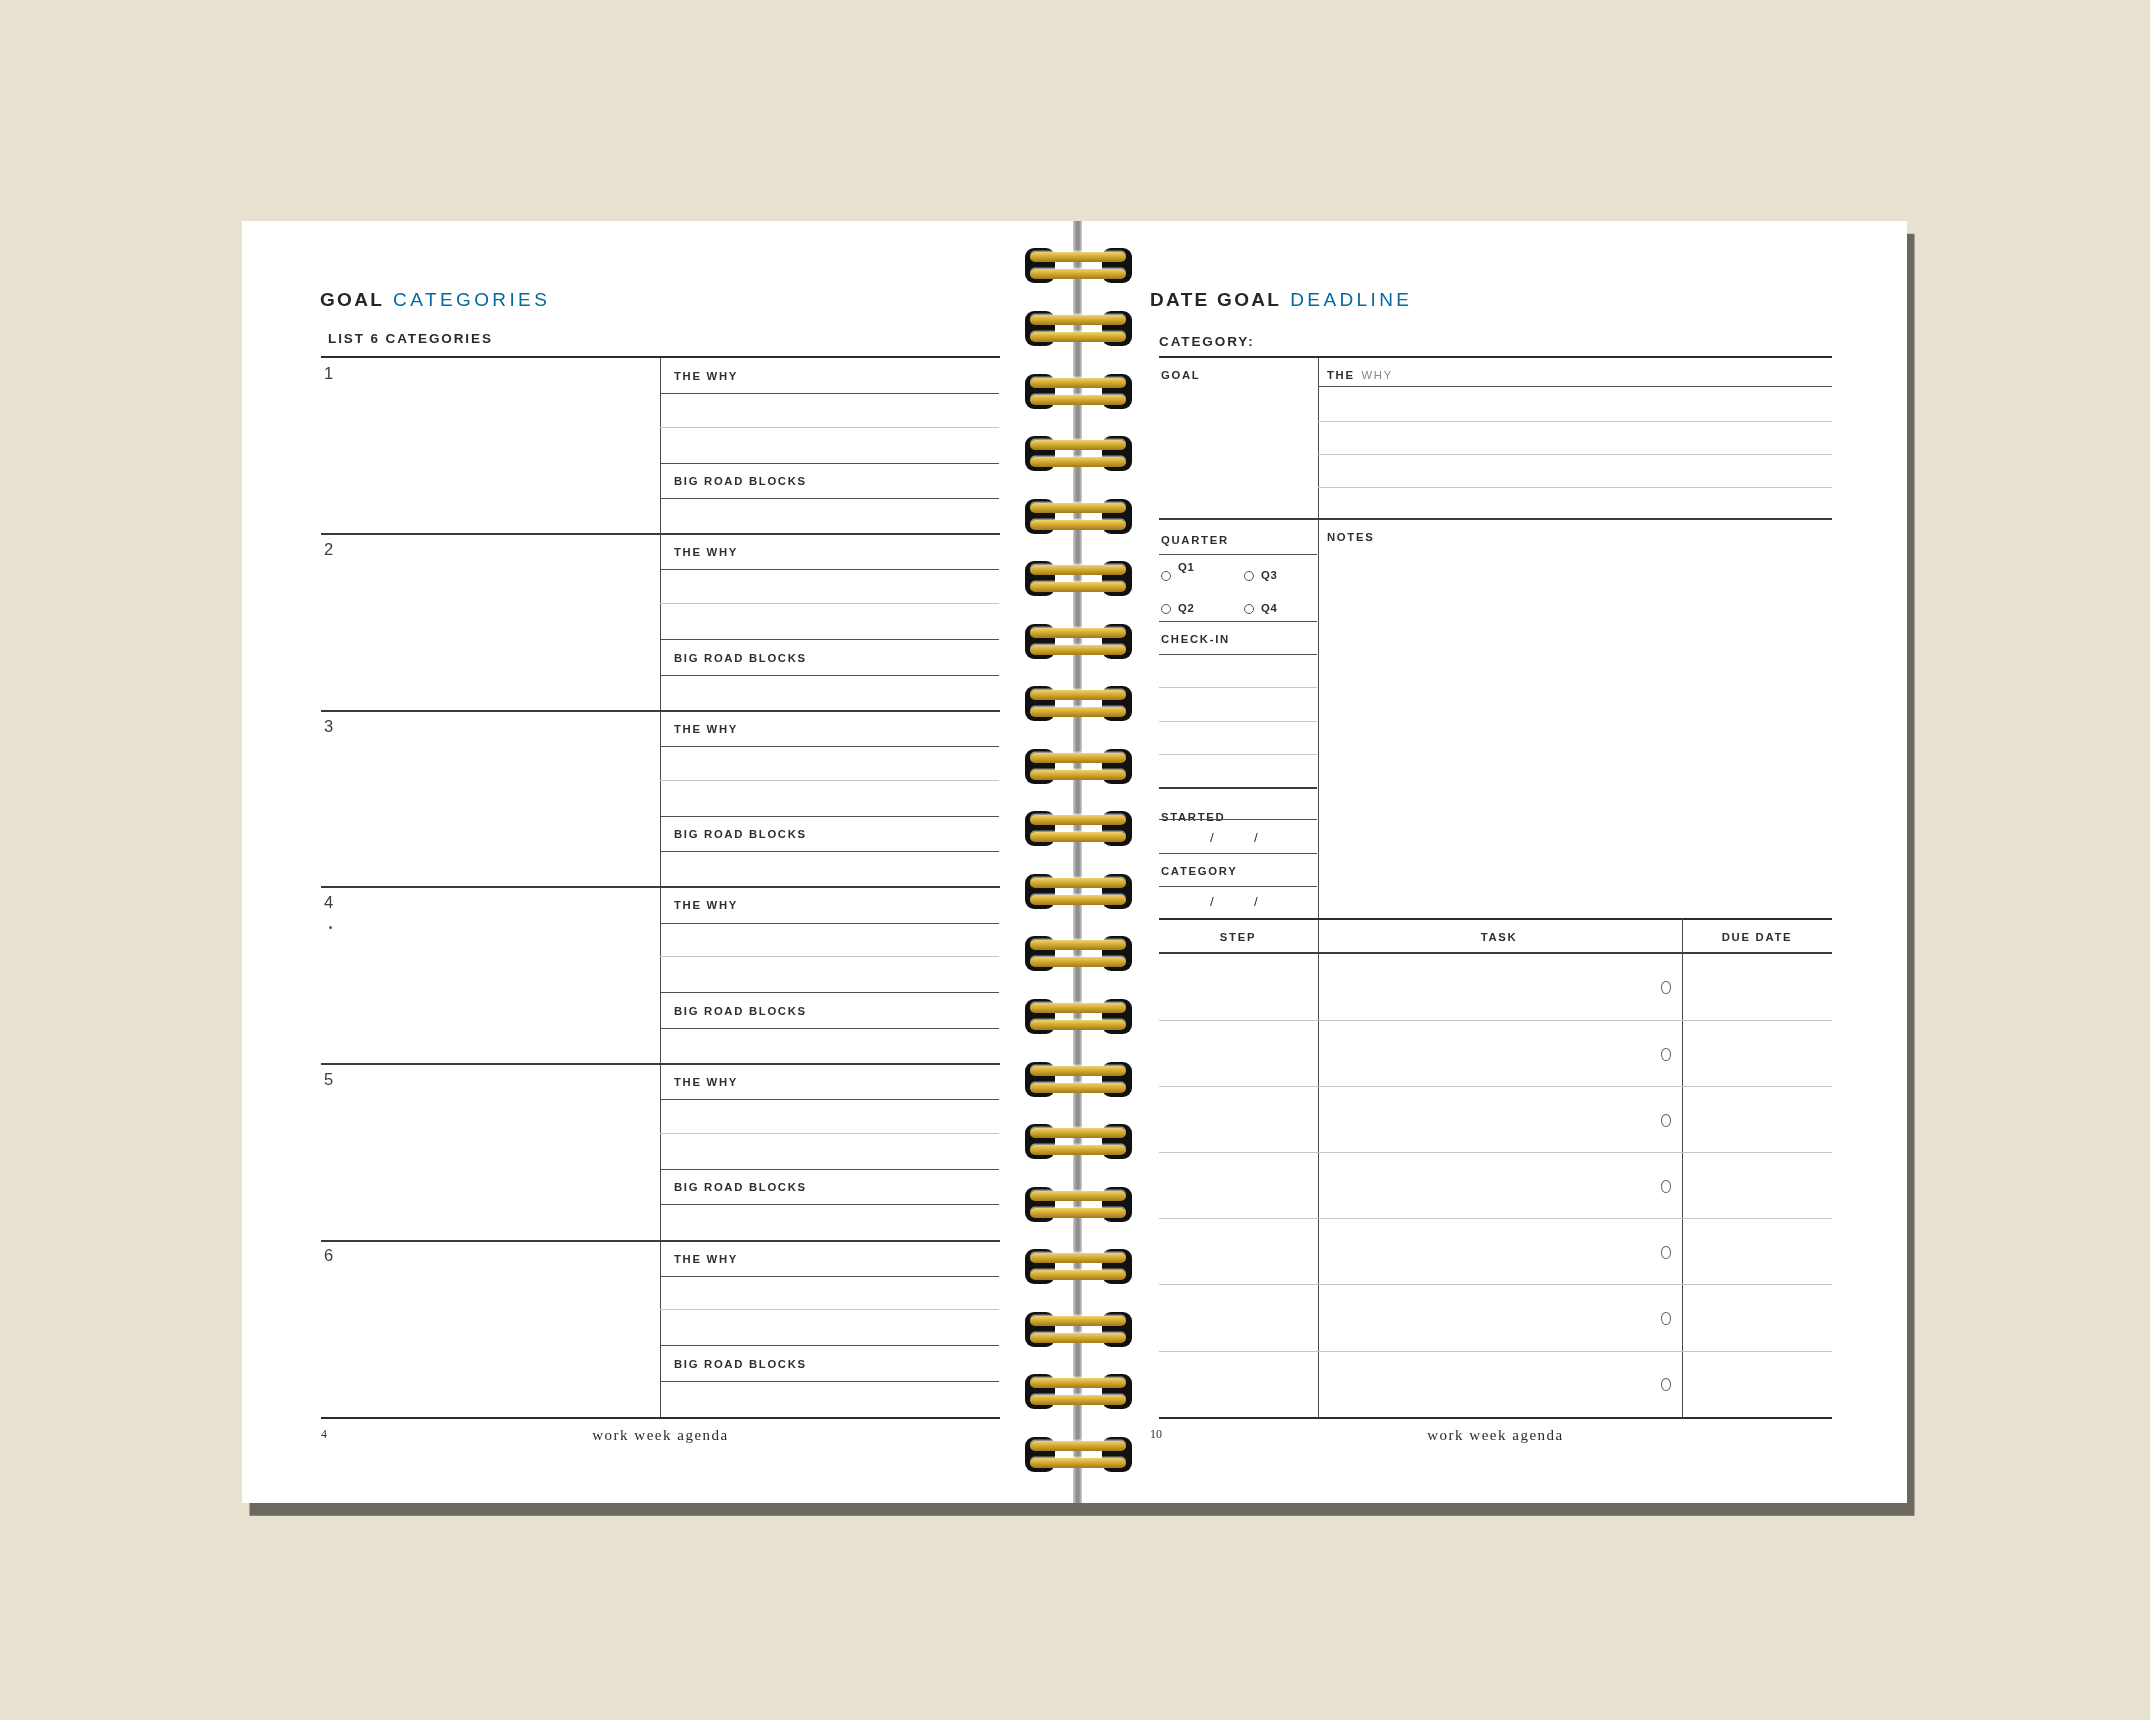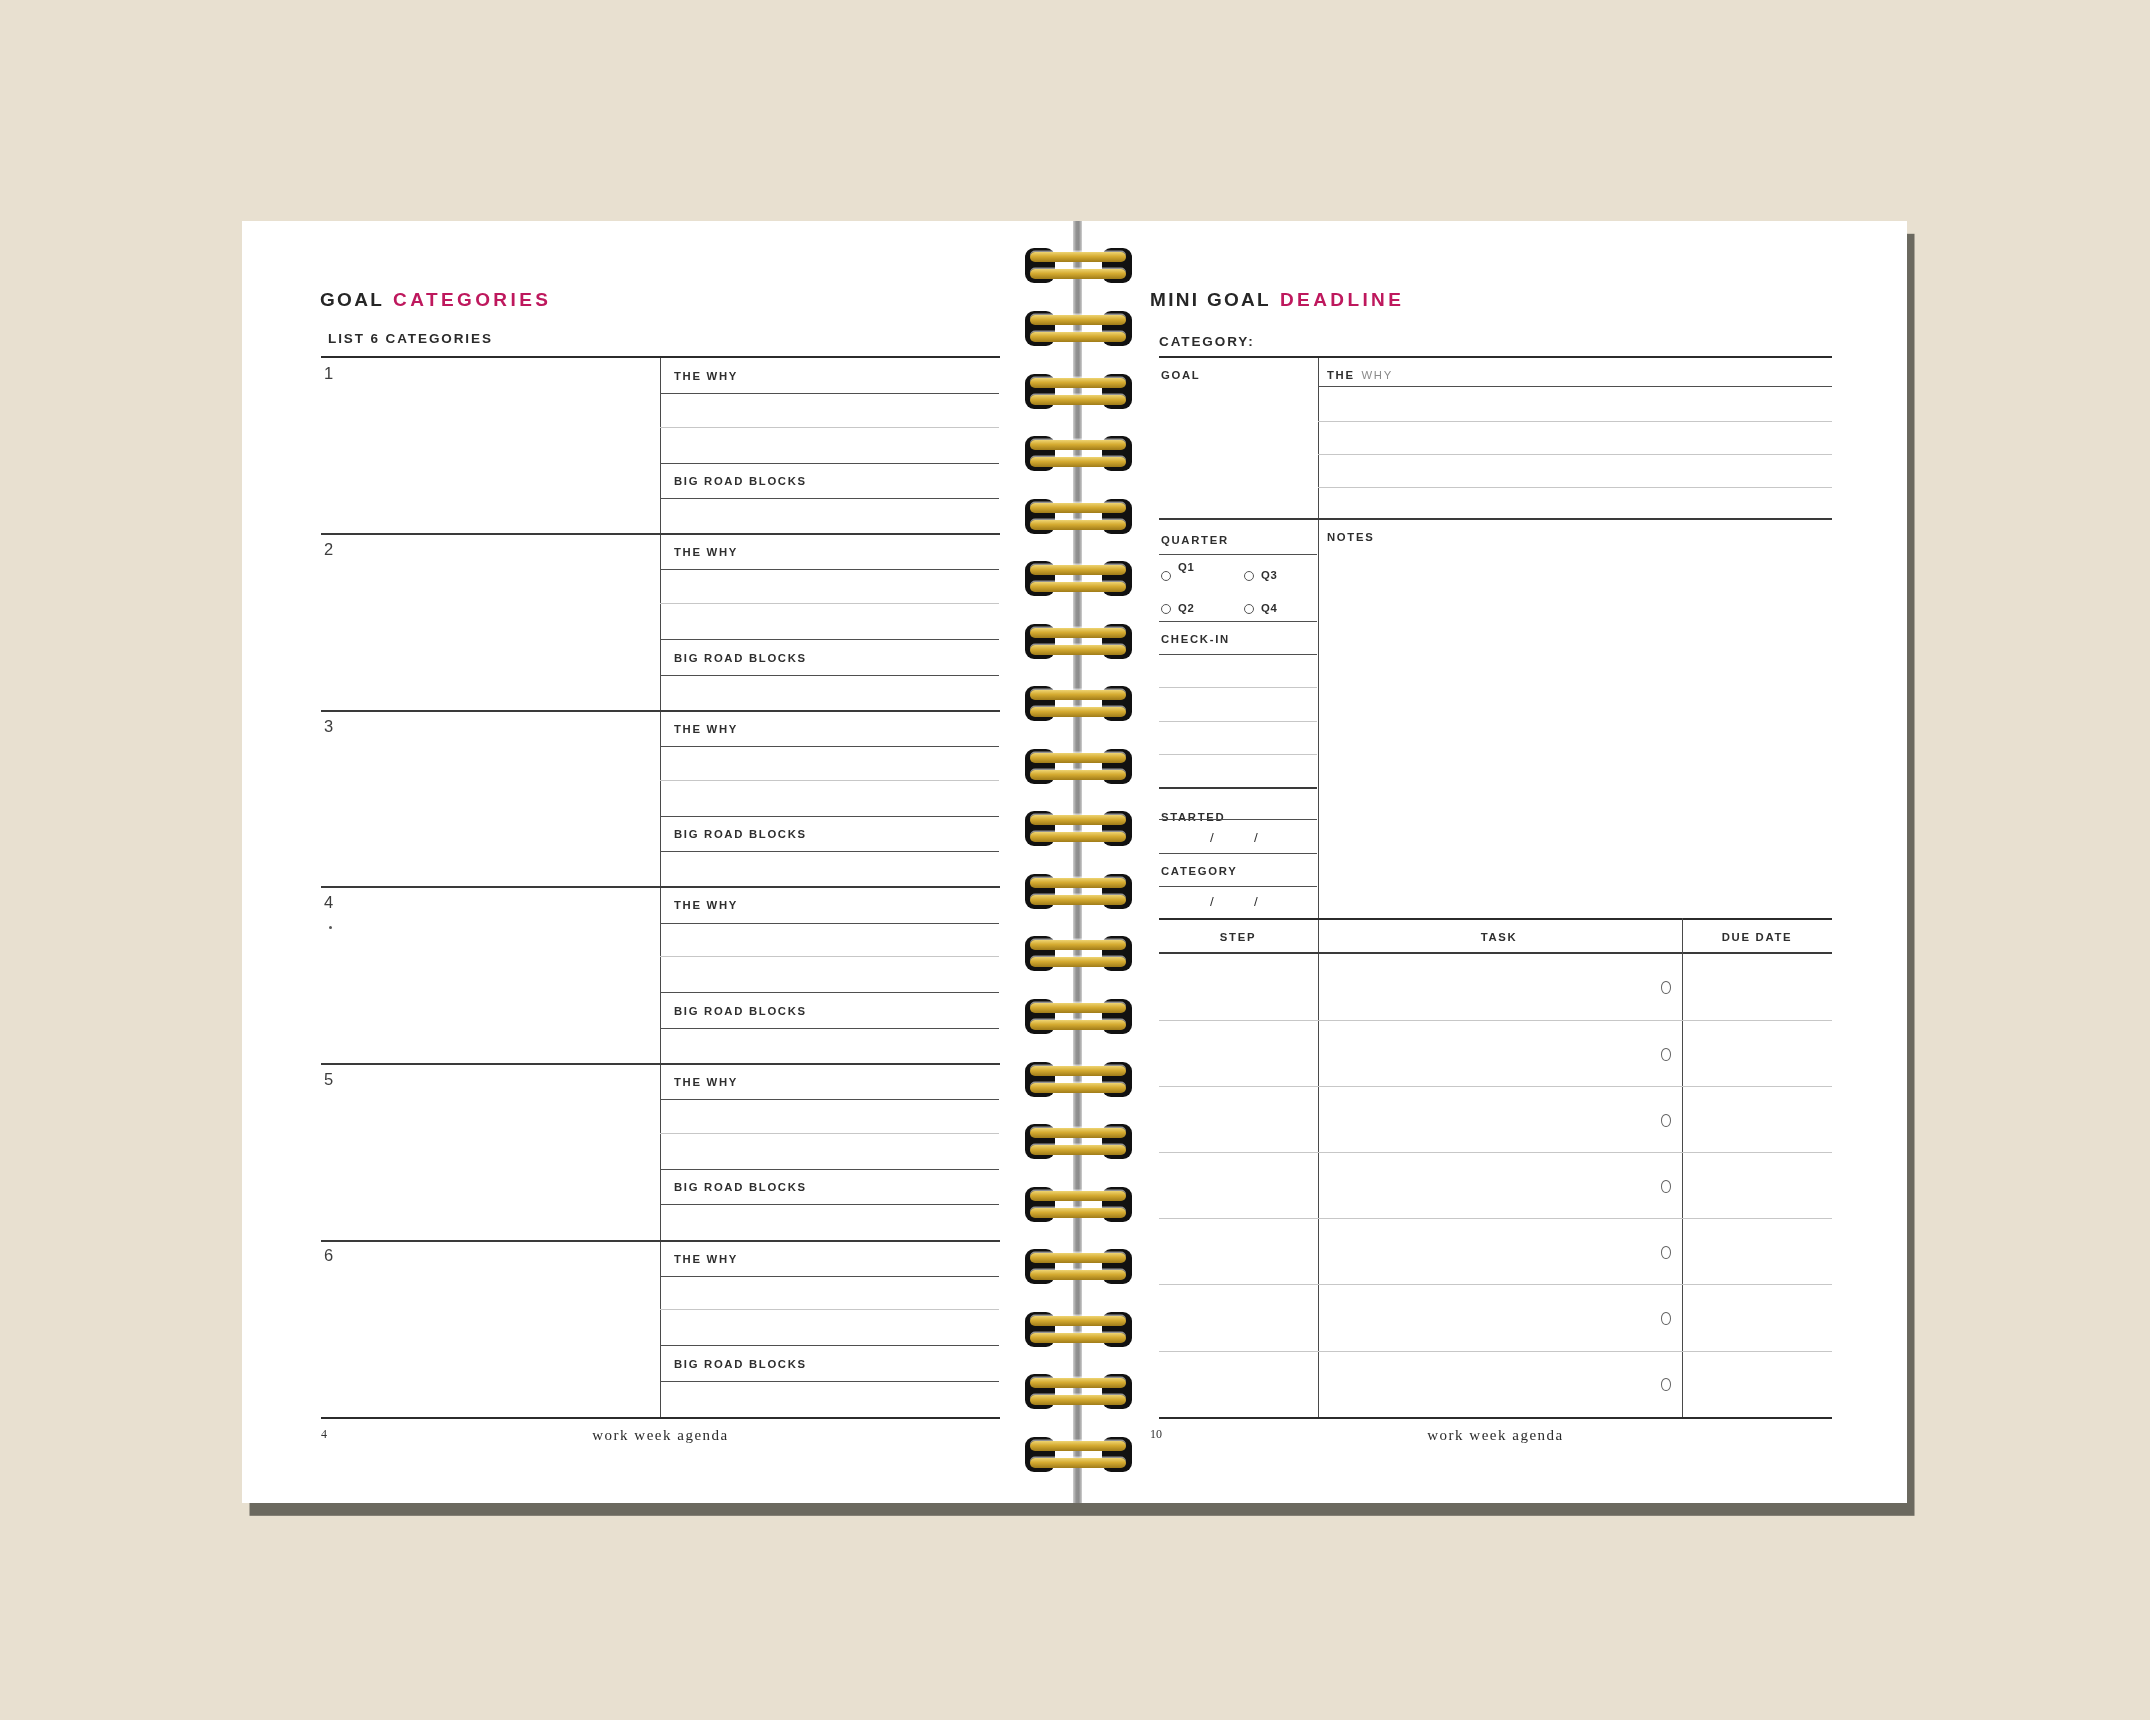--- a/index.html
+++ b/index.html
@@ -9,21 +9,21 @@
           box-shadow:7.5px 12.8px 0 #6b695f;}
   
   .hl{position:absolute;background:#4f4f4f;height:1.1px;}
   .hl.heavy{background:#2b2b2b;height:2.3px;}
   .hl.med{background:#3a3a3a;height:1.5px;}
   .hl.light{background:#c7c7c7;height:0.9px;}
   .vl{position:absolute;background:#4a4a4a;width:1.2px;}
   
   .title{position:absolute;font-size:19px;line-height:22.5px;letter-spacing:2.3px;color:#262626;white-space:nowrap;}
   .title .t-bold{font-weight:700;}
-  .title .t-light{font-weight:700;letter-spacing:3.4px;margin-left:9px;color:#be185d;}
+  .title .t-light{font-weight:400;letter-spacing:3.4px;margin-left:9px;color:#0369a1;}
   .subtitle{position:absolute;font-weight:700;font-size:13.5px;line-height:16.5px;letter-spacing:1.9px;color:#2b2b2b;white-space:nowrap;}
   .lbl{position:absolute;font-weight:700;font-size:11.3px;line-height:15px;letter-spacing:1.7px;color:#2e2e2e;white-space:nowrap;}
   .lbl .w-light{font-weight:400;color:#8a8a8a;margin-left:6.8px;}
   .lbl.ctr{transform:translateX(-50%);text-align:center;}
   .num{position:absolute;font-weight:300;font-size:16.5px;line-height:19.5px;color:#3d3d3d;}
   .radio{position:absolute;width:8.3px;height:8.3px;border:1.1px solid #555;border-radius:50%;background:transparent;}
   .qlbl{position:absolute;font-weight:600;font-size:11.3px;line-height:13.5px;letter-spacing:0.8px;color:#2e2e2e;}
   .task-circle{position:absolute;width:7.5px;height:10.5px;border:1.1px solid #666;border-radius:50%;}
   .slash{position:absolute;font-weight:400;font-size:13.5px;line-height:15px;color:#333;}
   .serif-footer{position:absolute;font-family:"Liberation Serif",serif;font-size:15px;line-height:18px;
@@ -106,21 +106,21 @@
           <div class="lbl" style="left: 432px; top: 1136px;">BIG ROAD BLOCKS</div>
           <div class="hl" style="left: 418px; top: 1160px; width: 339px;"></div>
         </div>
 
       <div class="pagenum" style="left:79px;top:1206px">4</div>
       <div class="serif-footer" style="left:79px;top:1205px;width:679px">work week agenda</div>
     </div>
 
     <div id="page-right">
       <div class="title" style="left:908px;top:68px">
-        <span class="t-bold">MINI GOAL</span><span class="t-light">DEADLINE</span>
+        <span class="t-bold">DATE GOAL</span><span class="t-light">DEADLINE</span>
       </div>
       <div class="subtitle" style="left:917px;top:113px">CATEGORY:</div>
 
       <div class="hl heavy" style="left:917px;top:135px;width:673px"></div>
       <div class="vl" style="left:1076px;top:137px;height:1061px"></div>
 
       <div class="lbl" style="left:919px;top:147px">GOAL</div>
       <div class="lbl" style="left:1085px;top:147px">
         <span>THE</span><span class="w-light">WHY</span>
       </div>

